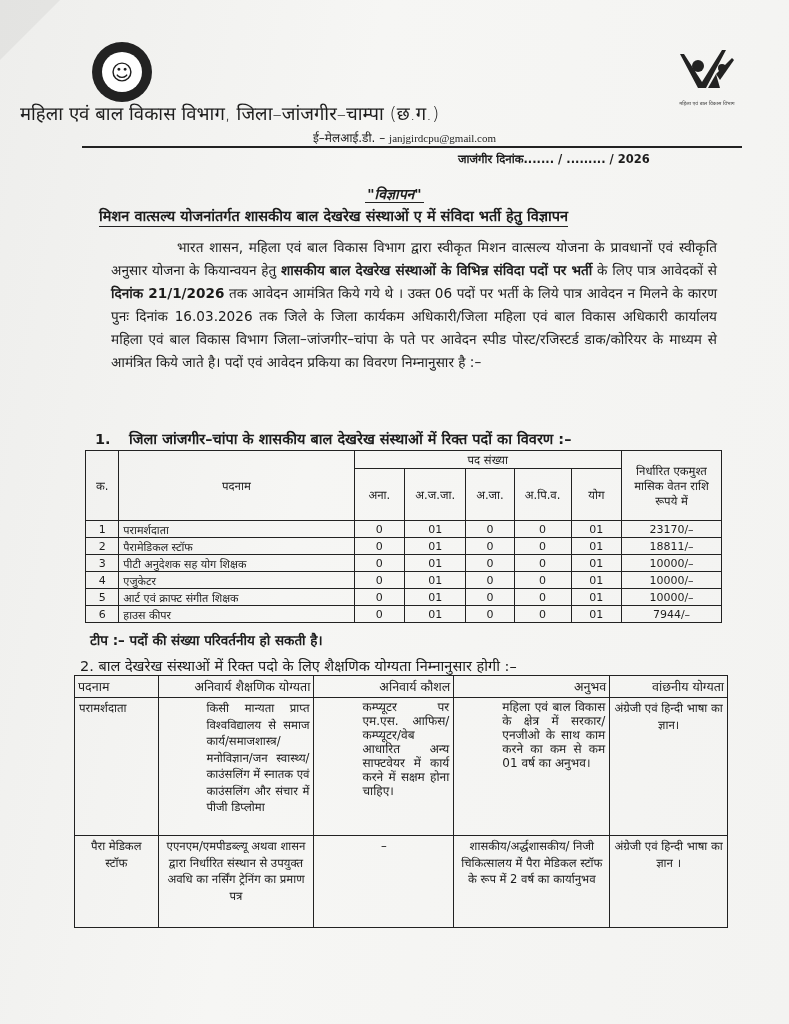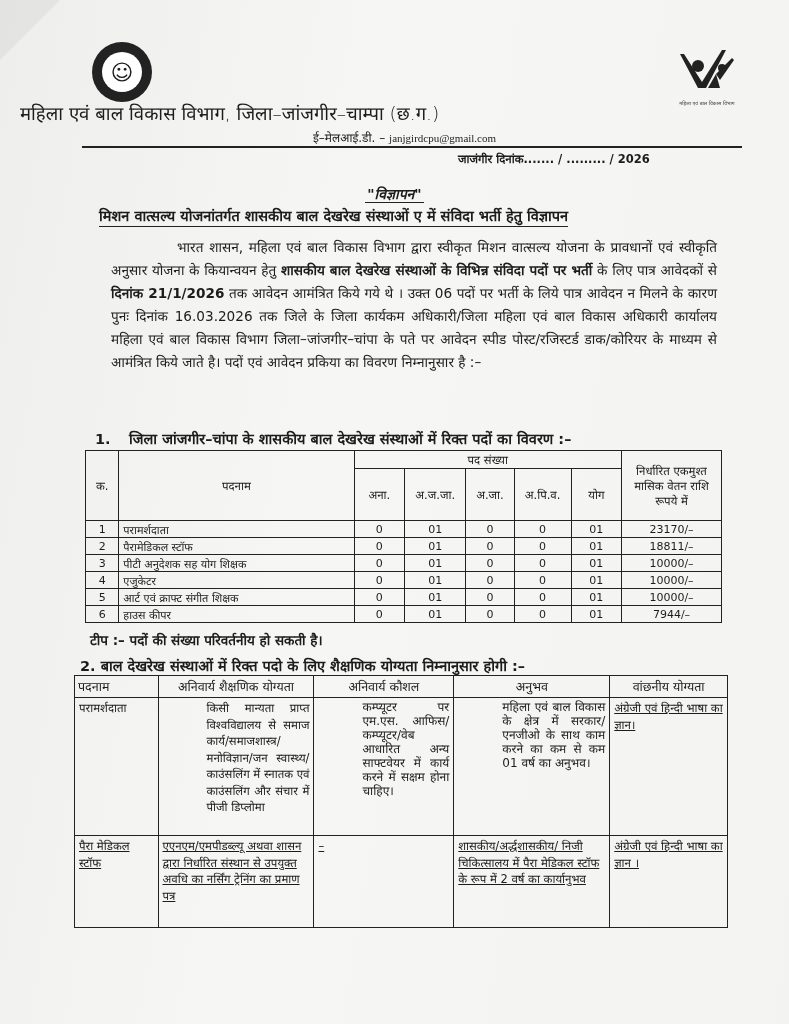--- a/index.html
+++ b/index.html
@@ -51,27 +51,27 @@
   .sec1 .num { display:inline-block; width:34px; }
 
   table { border-collapse:collapse; position:absolute; }
   td, th { border:1px solid #222; font-weight:normal; }
   .t1 { left:85px; top:450px; width:637px; font-size:11px; }
   .t1 th { font-size:11.5px; text-align:center; padding:1px 2px; }
   .t1 td { padding:0 4px; height:16px; text-align:center; }
   .t1 td.name { text-align:left; }
 
   .tip { position:absolute; left:90px; top:631px; font-size:13.5px; font-weight:bold; }
-  .sec2 { position:absolute; left:80px; top:655px; font-size:14.5px; font-weight:bold; white-space:nowrap; }
+  .sec2 { position:absolute; left:80px; top:655px; font-size:14.5px; font-weight:normal; white-space:nowrap; }
 
   .t2 { left:74px; top:675px; width:654px; font-size:11.5px; }
-  .t2 th { font-size:12.5px; text-align:center; padding:2px 3px; vertical-align:top; line-height:17px; }
+  .t2 th { font-size:12.5px; text-align:right; padding:2px 3px; vertical-align:top; line-height:17px; }
   .t2 td { vertical-align:top; padding:2px 4px; line-height:16.5px; }
   .t2 td.j { text-align:justify;padding-left:48px; }
-  .t2 td.c { text-align:left;text-decoration:underline; }
+  .t2 td.c { text-align:center; }
   .t2 td.sm { font-size:12px; line-height:14px; }
 
   .footer { position:absolute; left:100px; top:1037px; font-family:"Liberation Serif", serif; font-size:11px; font-weight:bold; }
 </style>
 </head>
 <body>
 
 <div class="page">
   <div class="corner"></div>
 

